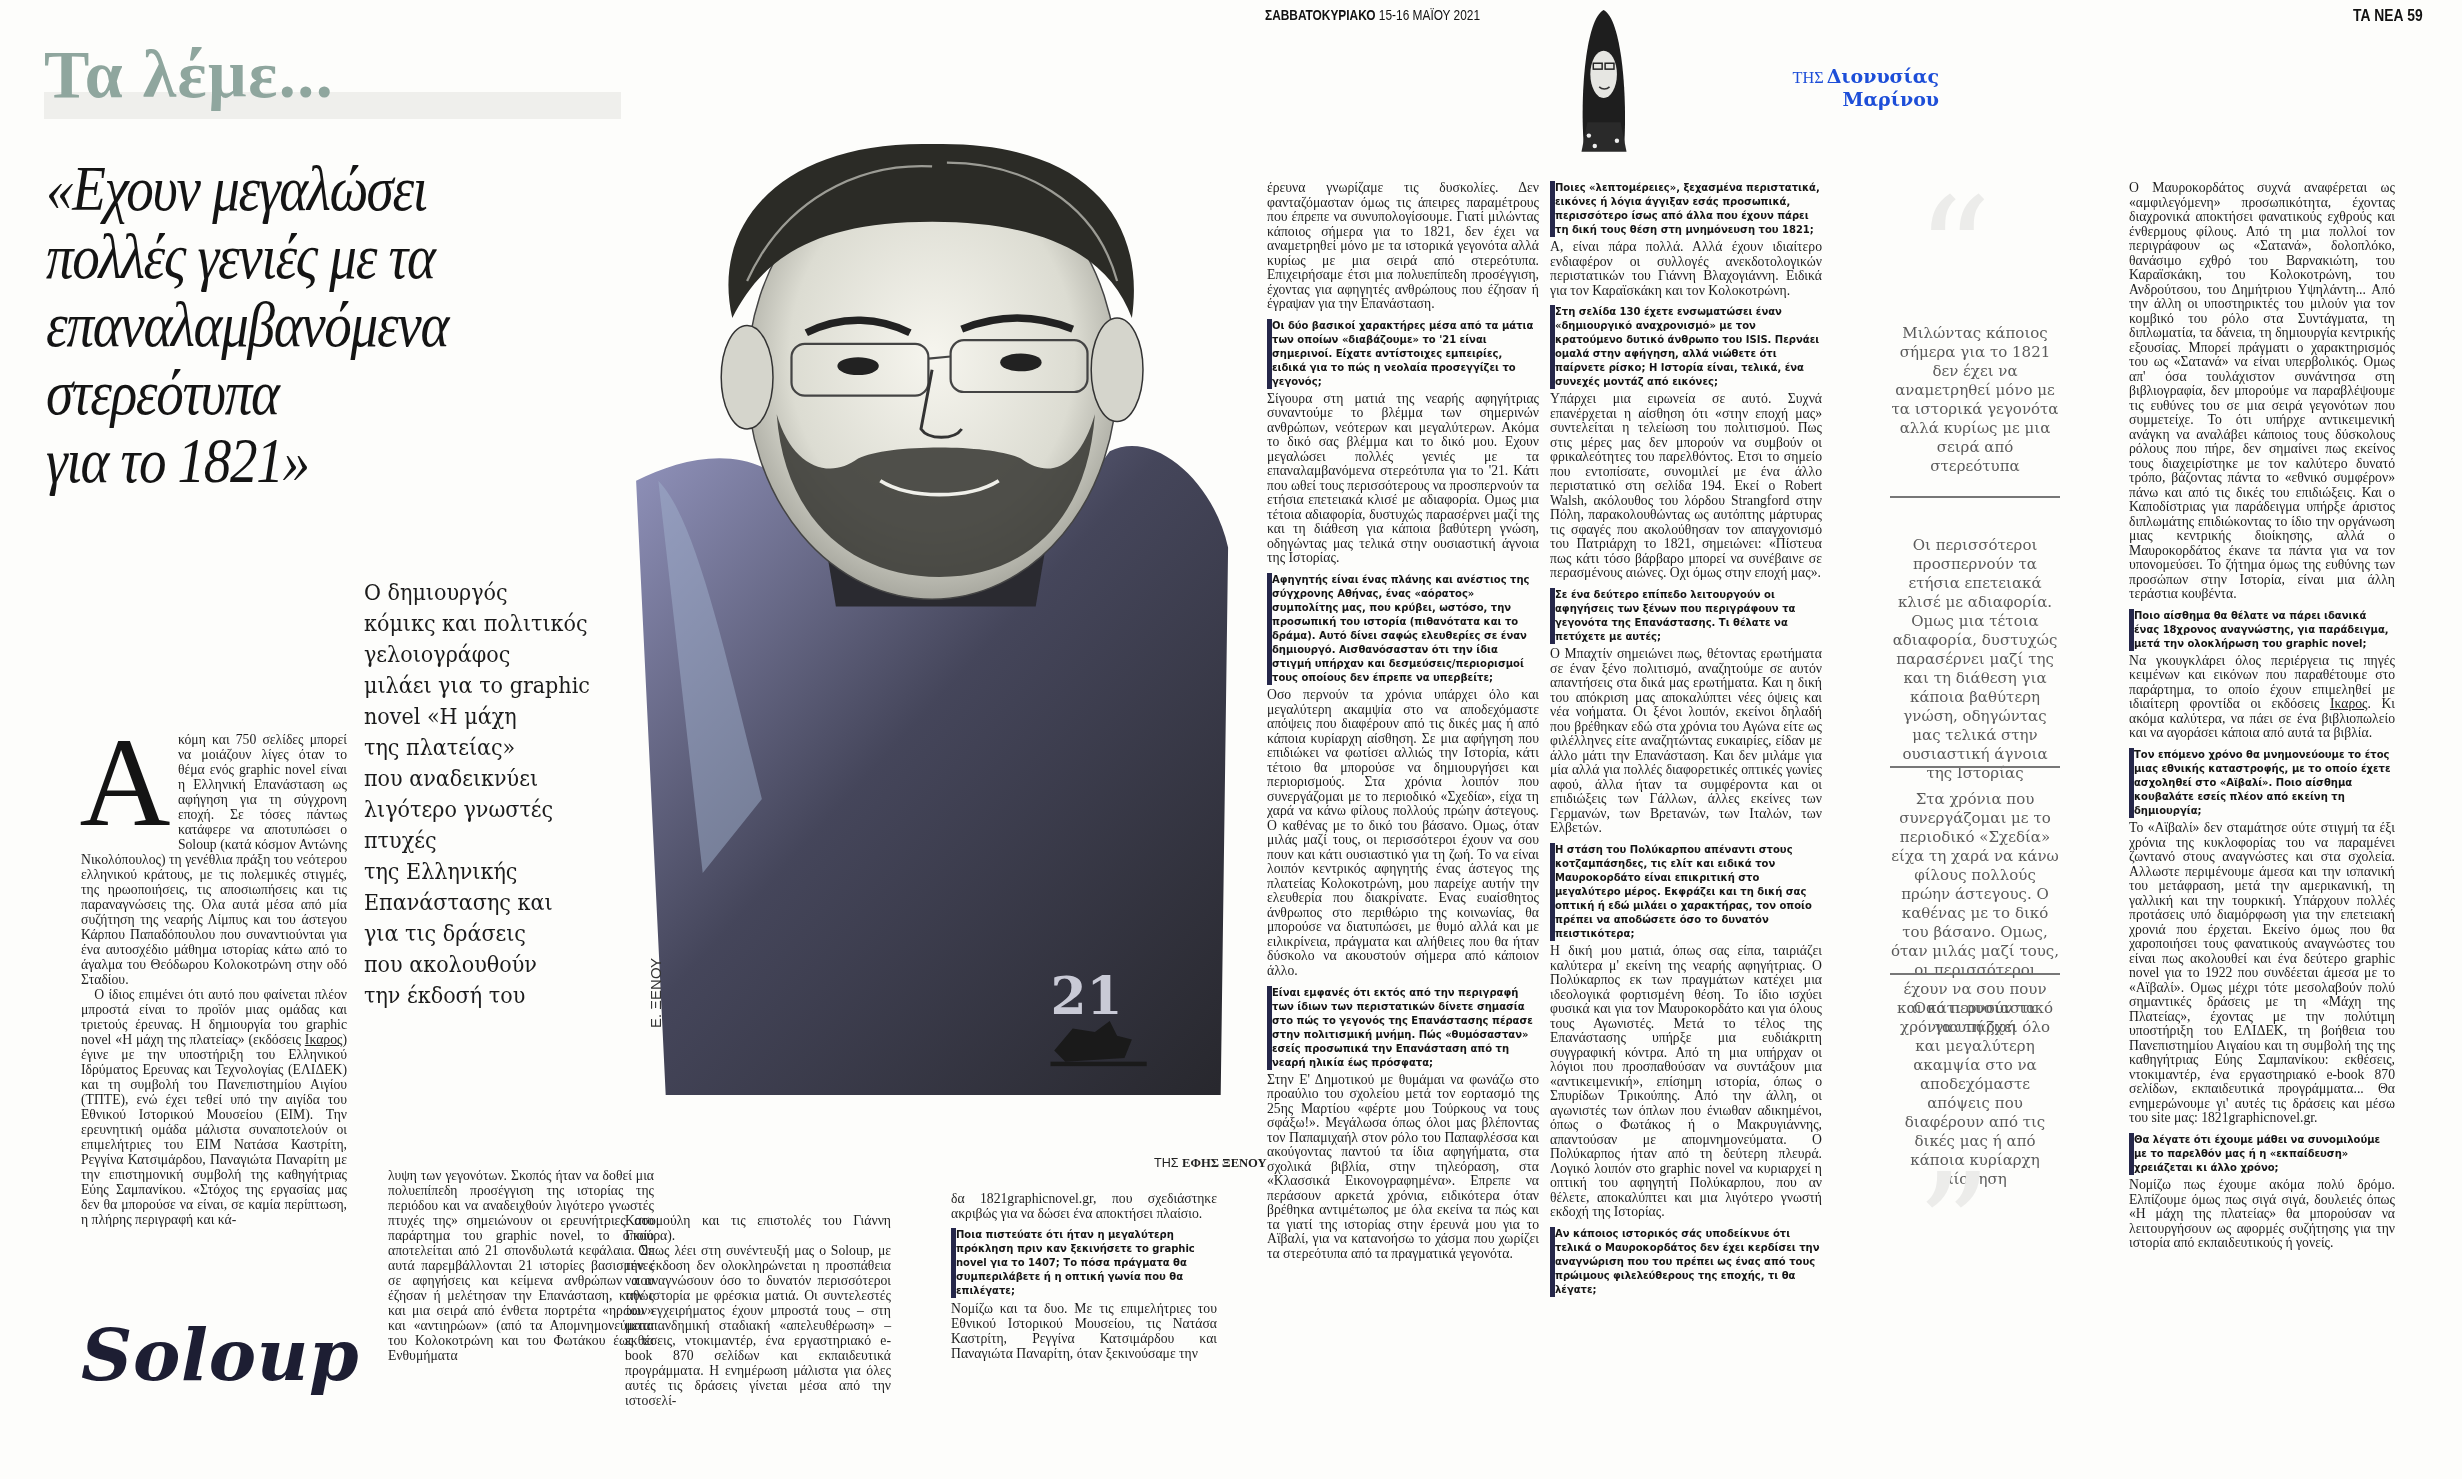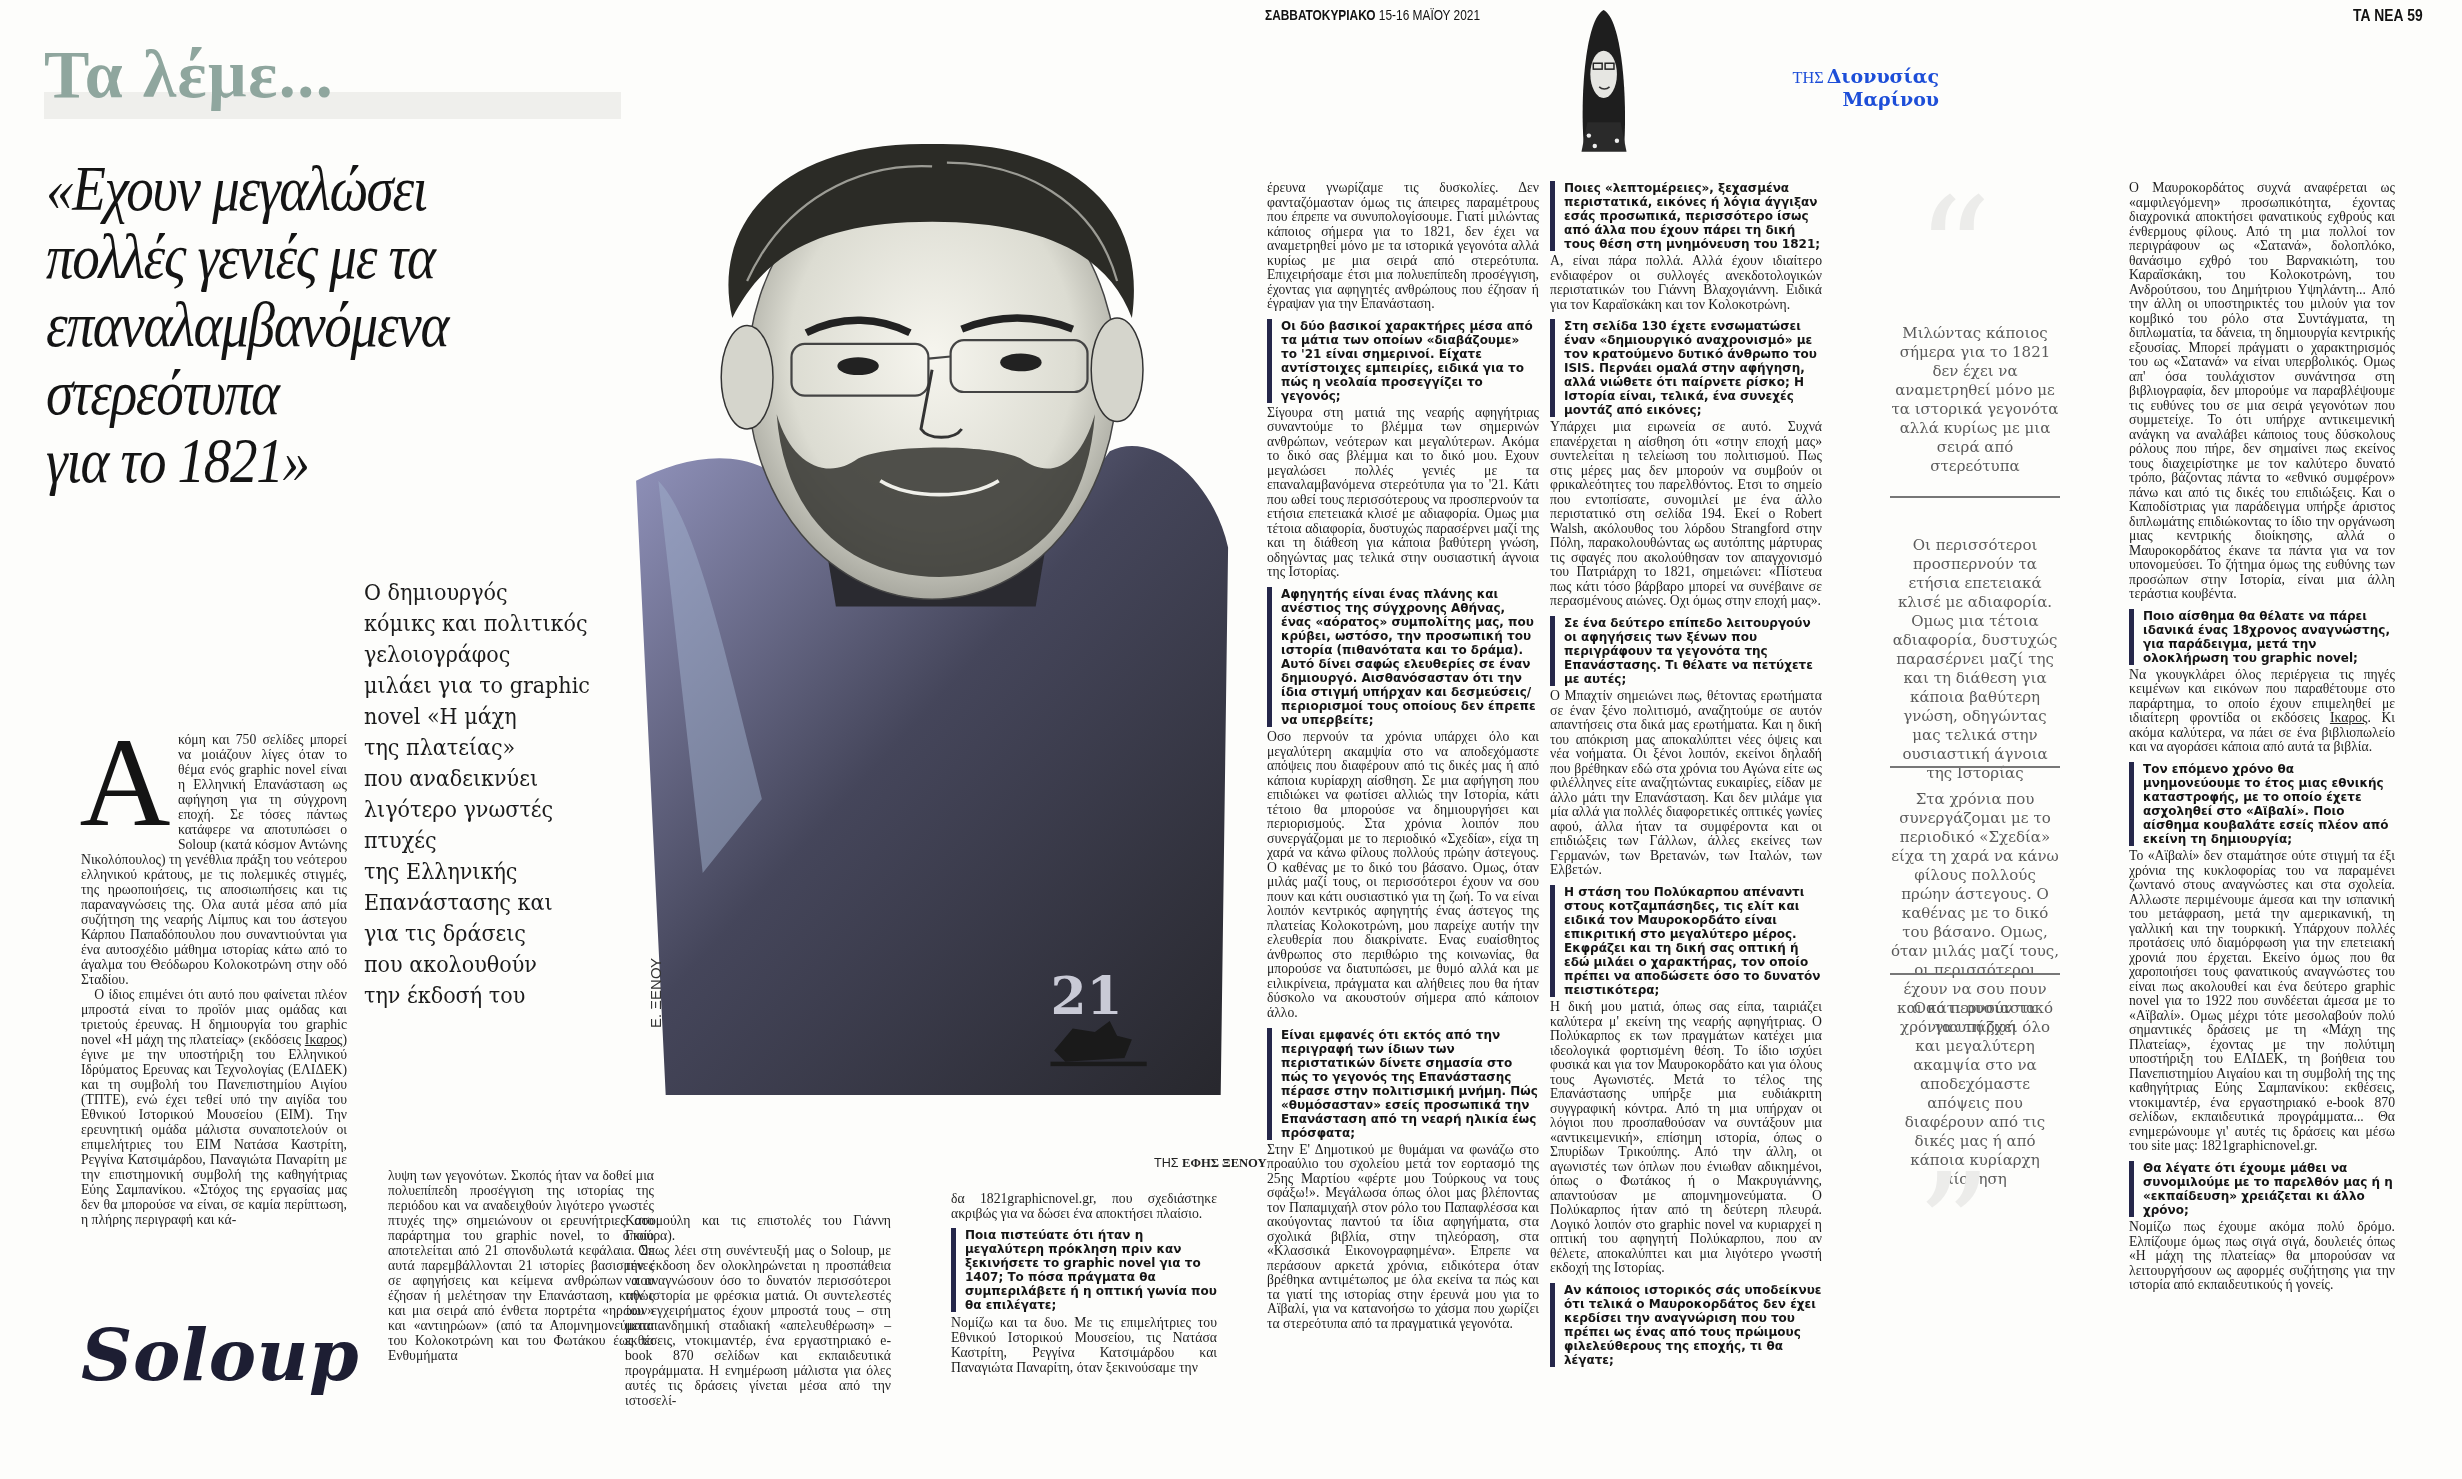--- a/index.html
+++ b/index.html
@@ -73,22 +73,22 @@
   .author-photo { left: 1580px; top: 3.7px; width: 48px; height: 148px; }
   .byline {
     left: 1754px; top: 65px; width: 185px; text-align: right; font-family: "Liberation Serif", serif; color: #1d4ed8;
   }
   .byline .pre { font-size: 16.3px; }
   .byline .name { font-family: "DejaVu Serif", serif; font-weight: bold; font-size: 19px; line-height: 22px; }
 
   .r-col { font-family: "Liberation Serif", serif; font-size: 13.7px; line-height: 14.5px; color: #1d1d1d; text-align: justify; }
   .r-col p { margin: 0; }
   .q {
-    font-family: "DejaVu Sans", sans-serif; font-weight: bold; font-size: 12px; line-height: 14px;
-    color: #151515; border-left: 5.2px solid #25274a; padding-left: 9px; margin: 7.4px 0 3px 0; text-align: left;
+    font-family: "DejaVu Sans", sans-serif; font-weight: bold; font-size: 10px; line-height: 14px;
+    color: #151515; border-left: 5.2px solid #25274a; margin: 7.4px 0 3px 0; text-align: left;
   }
   .col-r1 { left: 1267px; top: 181px; width: 272px; }
   .col-r2 { left: 1550px; top: 181px; width: 272px; }
   .col-r4 { left: 2129px; top: 181px; width: 266px; }
 
   
   .pull {
     left: 1890px; width: 170px; text-align: center;
     font-family: "DejaVu Serif", serif; font-size: 15px; line-height: 19px; color: #5a5a5a;
   }

